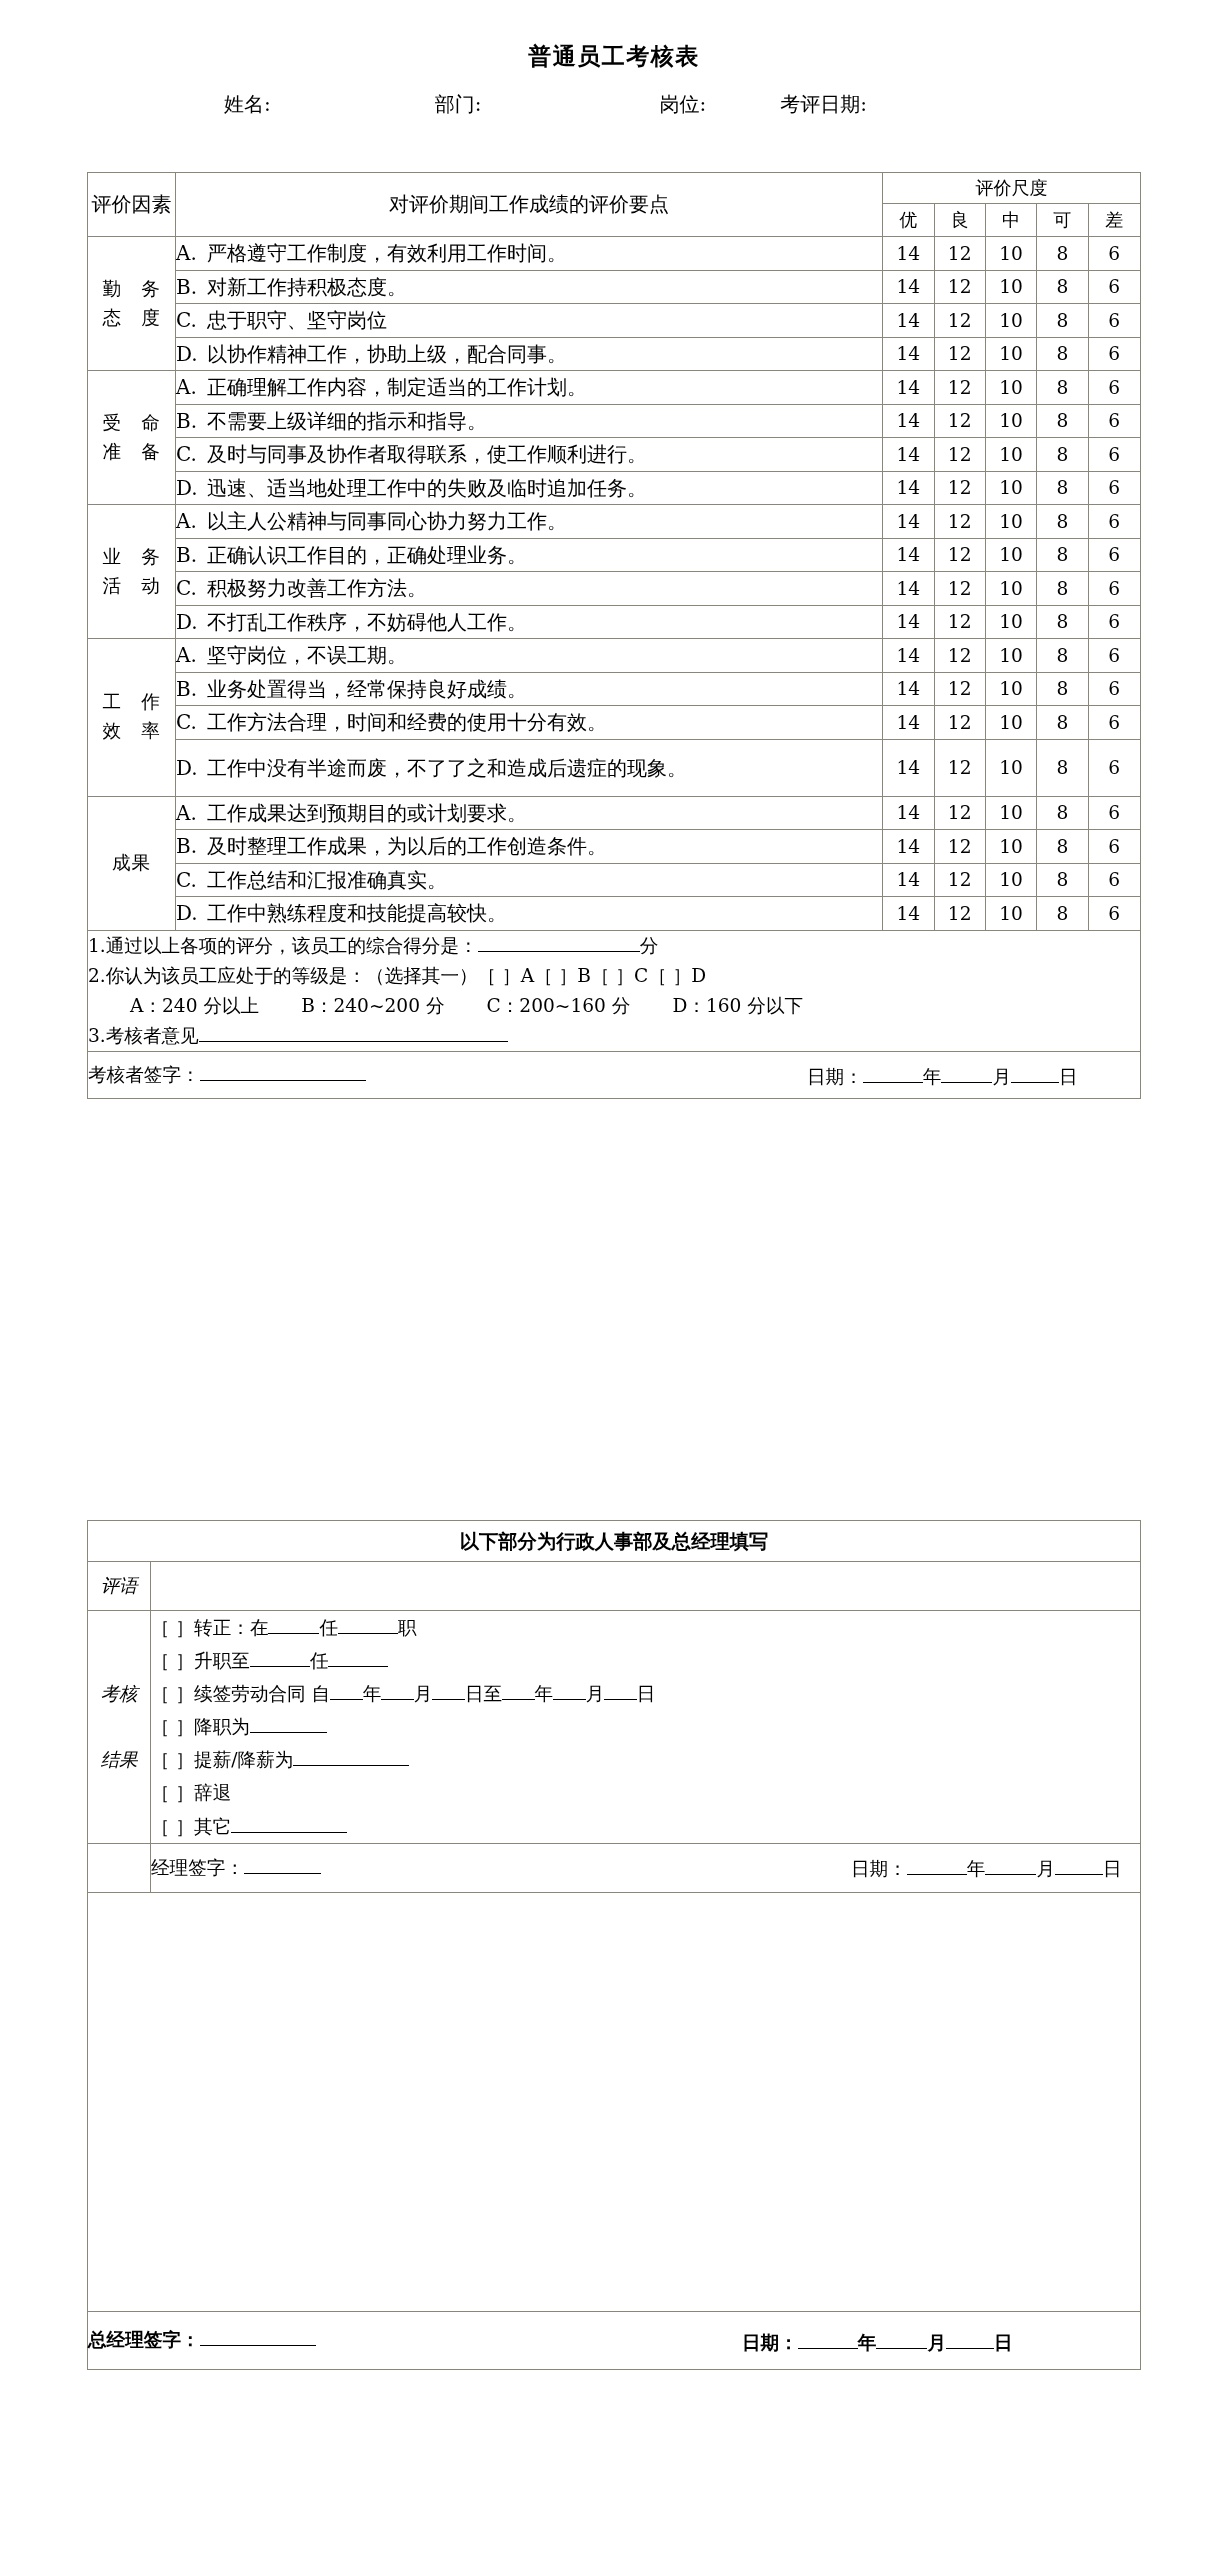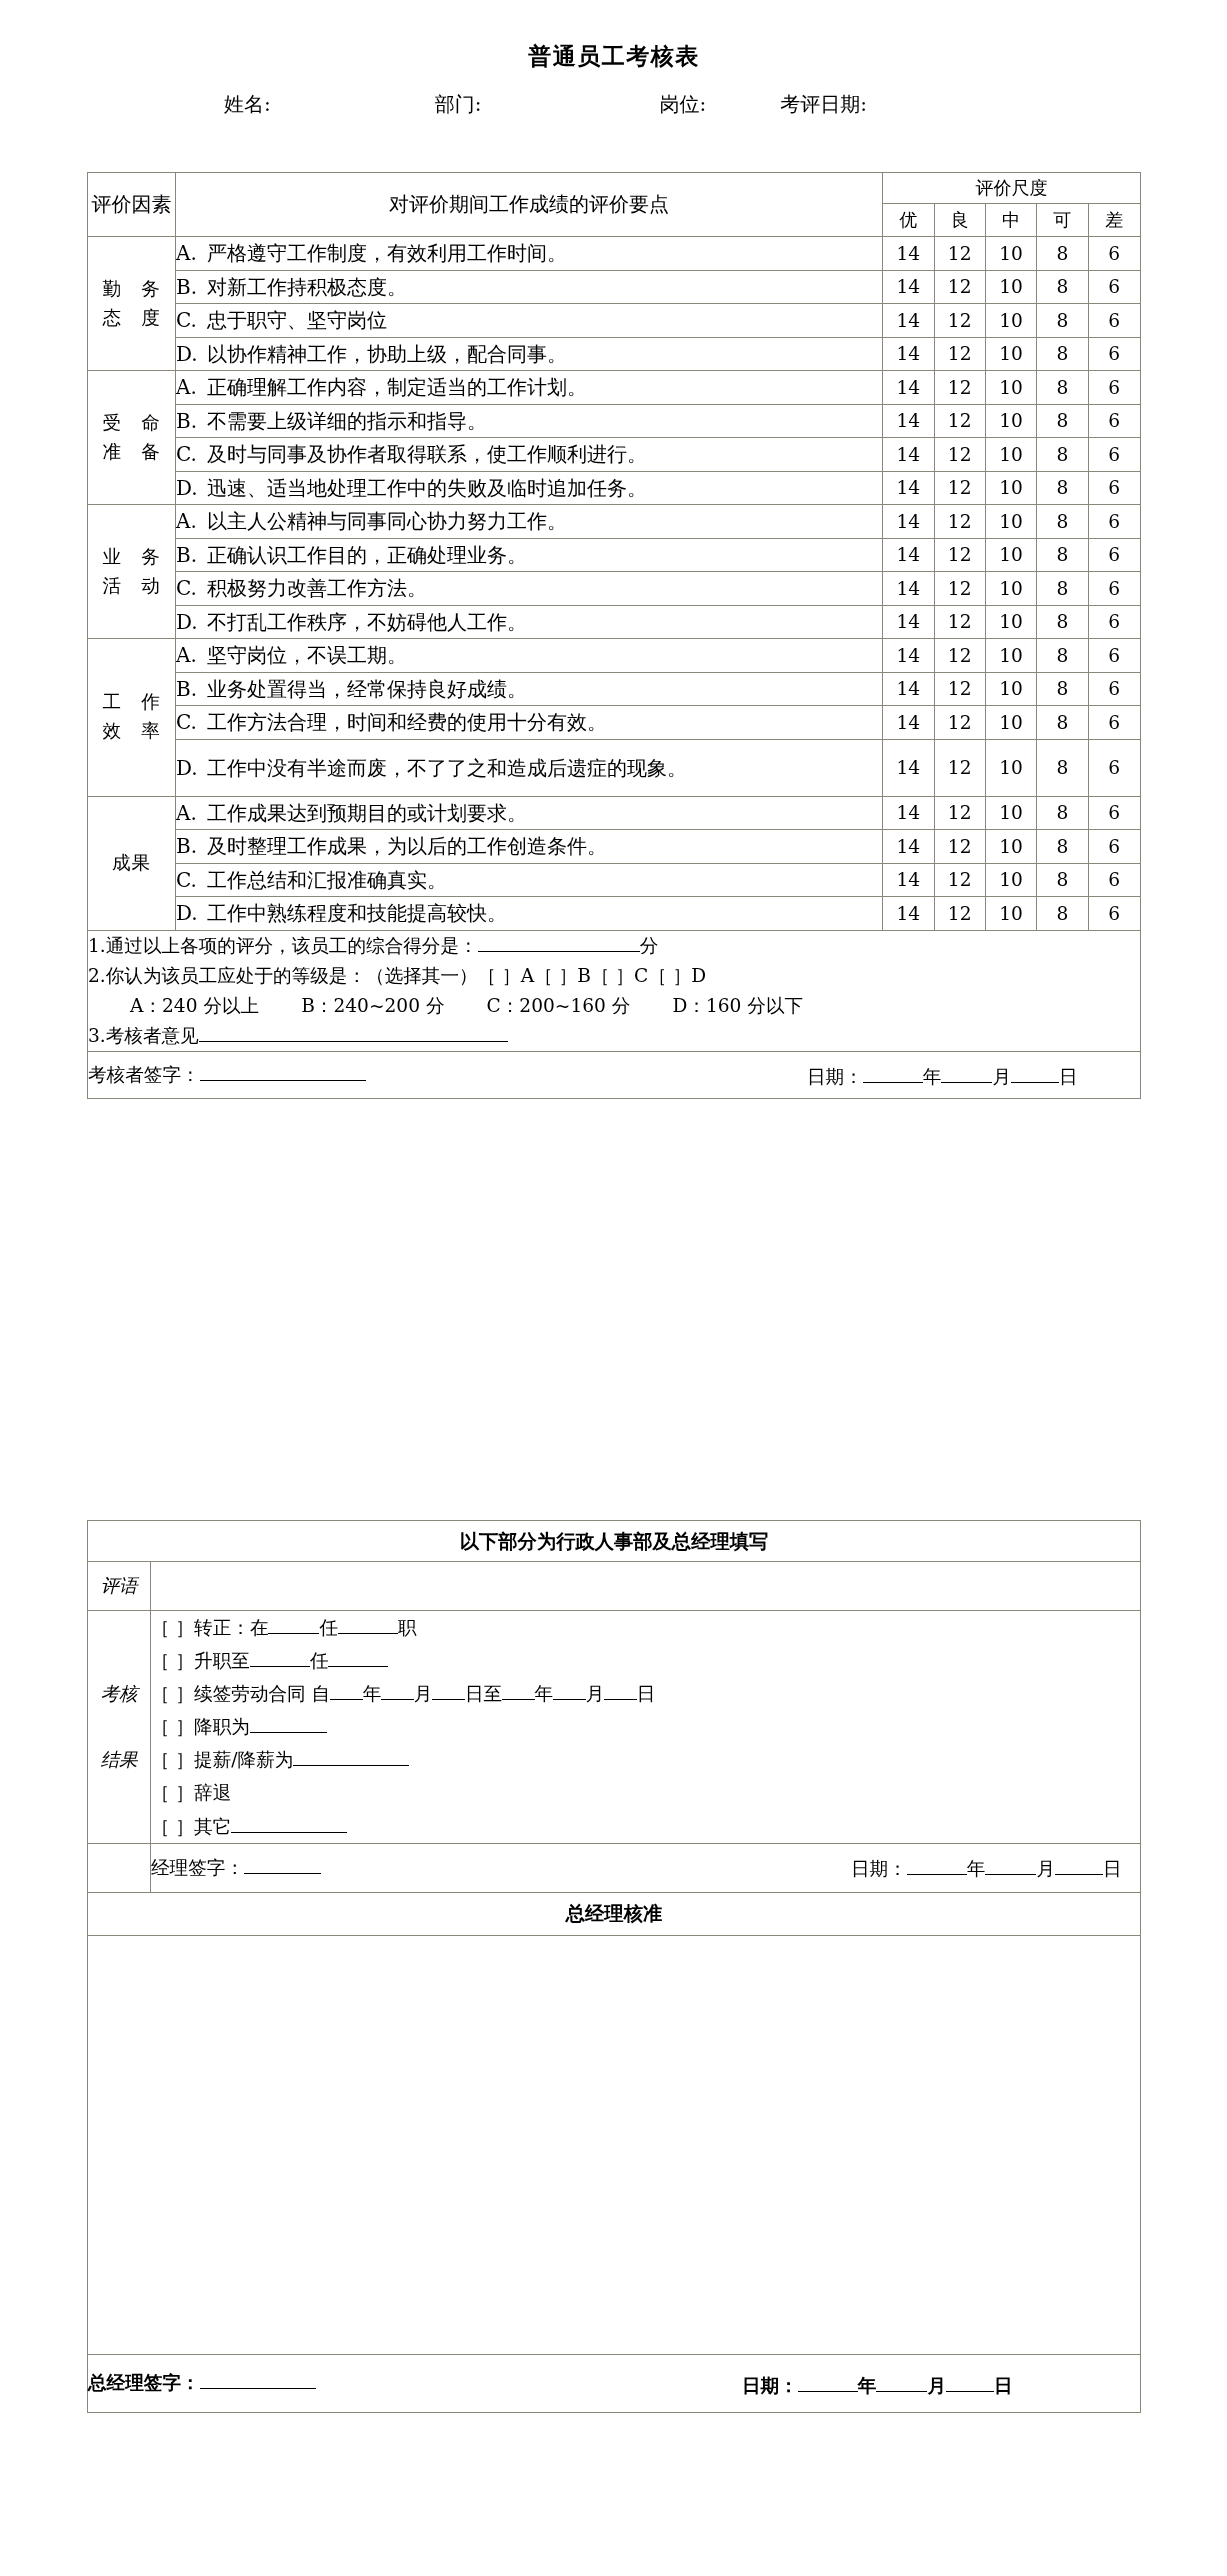--- a/index.html
+++ b/index.html
@@ -468,23 +468,20 @@
       <tr>
         <td class="c-lab2"></td>
         <td class="mgr-sig-cell">
           <span>经理签字：</span><span class="bk3"></span>
           <span class="datepart">
             <span>日期：</span><span class="b-yr"></span><span>年</span><span class="b-mo"></span><span>月</span><span class="b-dy"></span><span>日</span>
           </span>
         </td>
       </tr>
       <tr>
-        <td class="approve-title-cell" colspan="2">总经理核准</td>
-      </tr>
-      <tr>
         <td class="approve-body-cell" colspan="2"></td>
       </tr>
       <tr>
         <td class="gm-sig-cell" colspan="2">
           <span>总经理签字：</span><span class="bk4"></span>
           <span class="datepart">
             <span>日期：</span><span class="b-yr"></span><span>年</span><span class="b-mo"></span><span>月</span><span class="b-dy"></span><span>日</span>
           </span>
         </td>
       </tr>

